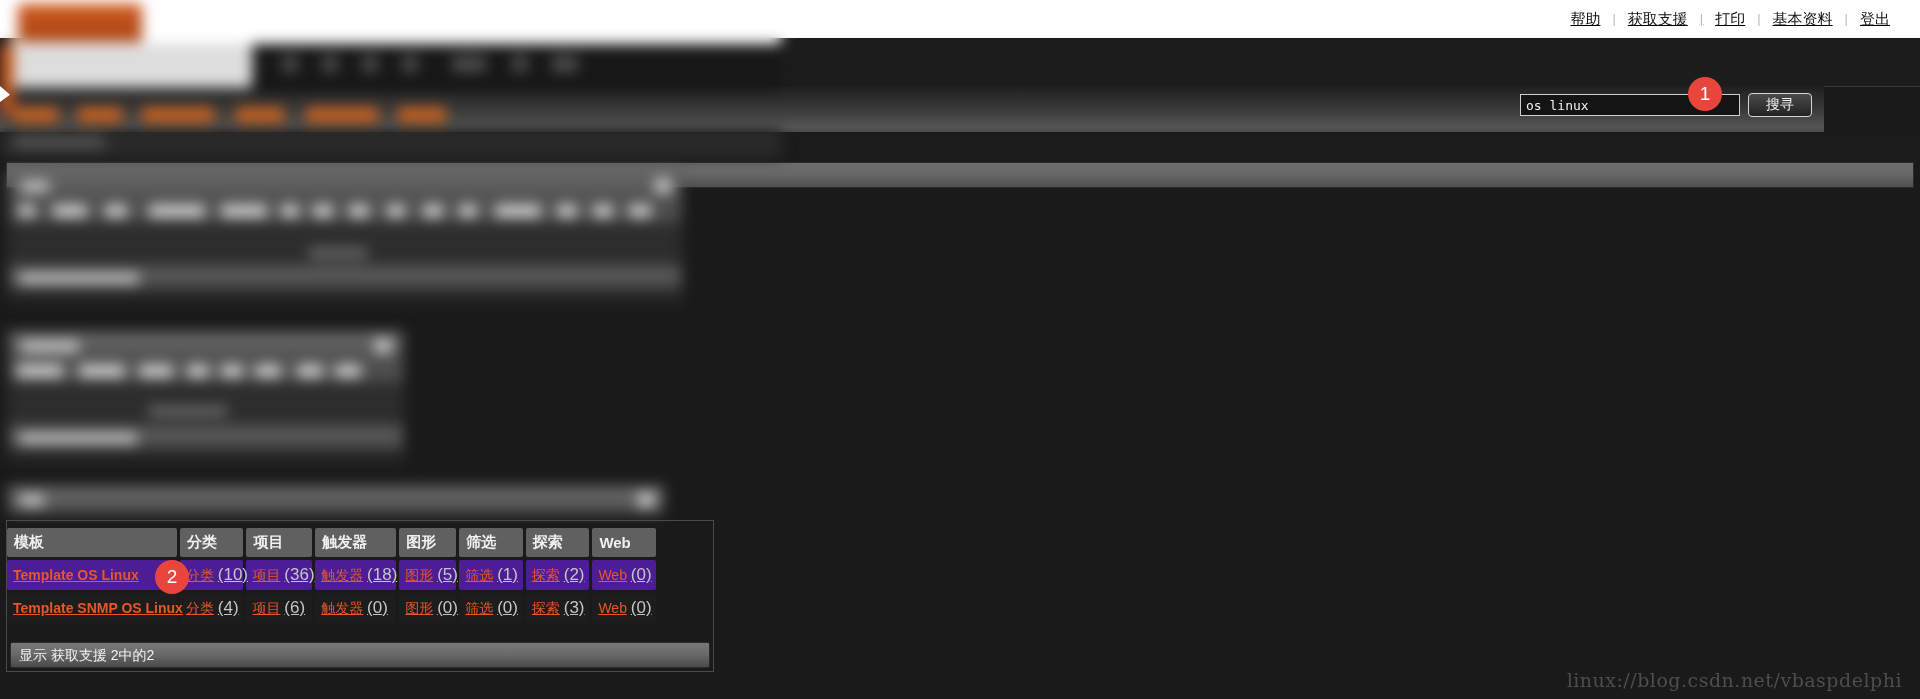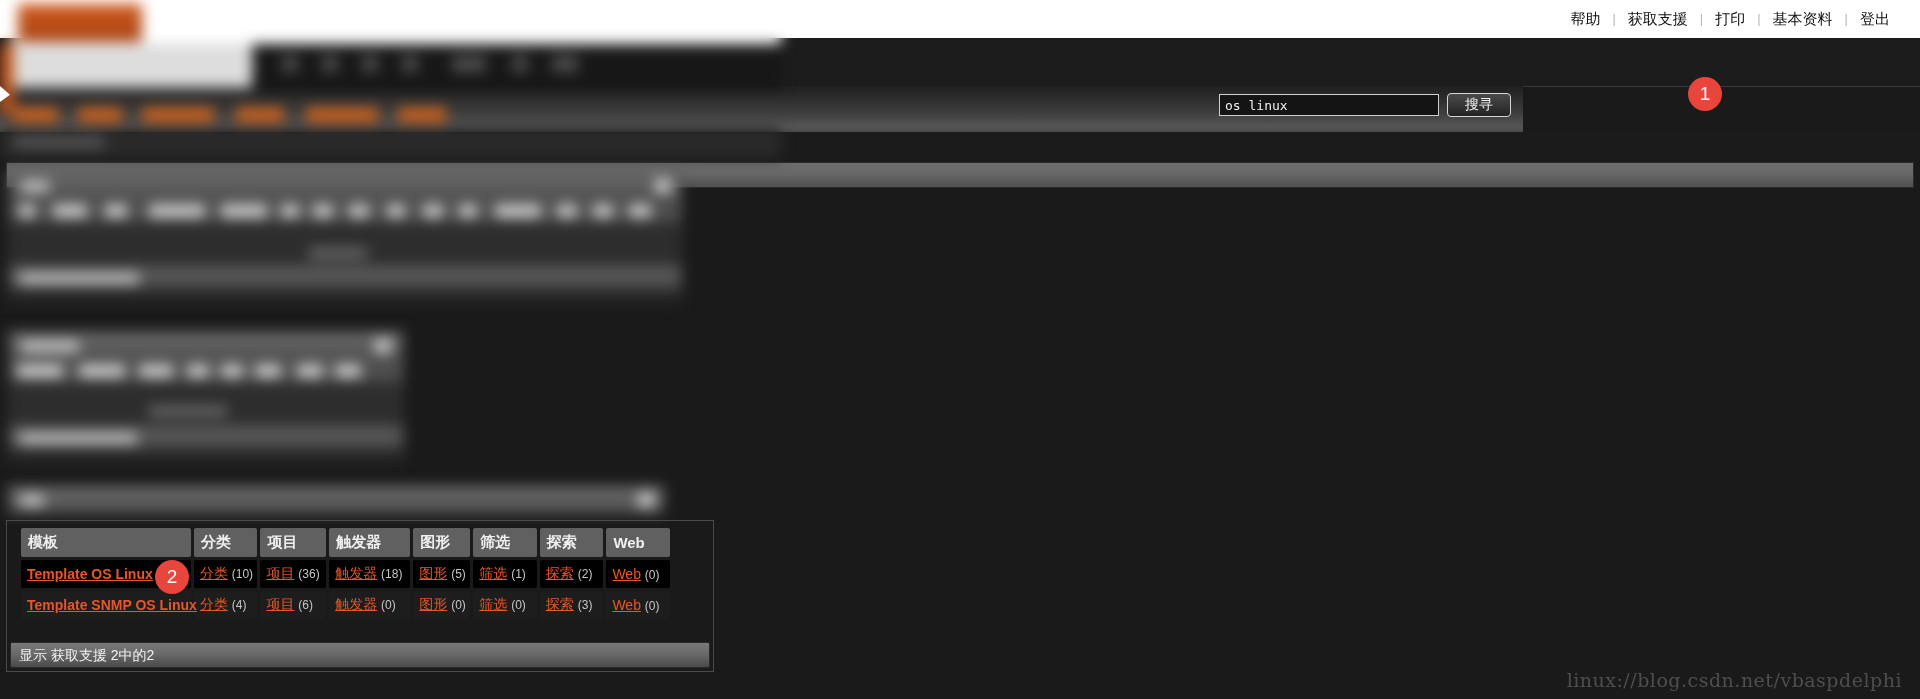--- a/index.html
+++ b/index.html
@@ -11,40 +11,40 @@
     position:relative;
   }
 
   
   .top-header{
     position:absolute;left:0;top:0;width:1920px;height:38px;
     background:#ffffff;
   }
   .top-nav{
     position:absolute;right:18px;top:0;height:38px;
-    display:flex;align-items:center;gap:0;
+    display:flex;align-items:center;gap:0;text-decoration:underline;
   }
   .top-nav a{
     color:#111;font-size:15px;text-decoration:none;
     padding:0 12px;line-height:38px;white-space:nowrap;
   }
   .top-nav .sep{
     color:#b9b9b9;font-size:13px;line-height:38px;
   }
 
   
   .nav-band{
     position:absolute;left:0;top:38px;width:1920px;height:48px;
     background:#1c1c1c;
     border-bottom:1px solid #3a3a3a;
   }
 
   
   .search-bar{
-    position:absolute;left:0;top:86px;width:1523px;height:46px;
+    position:absolute;left:0;top:86px;width:1824px;height:46px;
     background:linear-gradient(to bottom,#1f1f1f 0%,#3c3c3c 55%,#555555 88%,#4a4a4a 100%);
   }
   .search-zone{
     position:absolute;right:12px;top:7px;
     display:flex;align-items:center;gap:8px;
   }
   .search-input{
     width:220px;height:22px;
     background:#141414;
     border:1px solid #cfcfcf;
@@ -108,54 +108,54 @@
   .pnl-row{position:absolute;height:22px;background:#4e4e4e;}
   .pnl-row .cell{position:absolute;top:5px;height:12px;background:#d8d8d8;}
   .pnl-mid{position:absolute;height:16px;background:#2d2d2d;}
   .pnl-mid .m{position:absolute;top:3px;height:10px;background:#6b6b6b;}
   .pnl-foot{position:absolute;height:24px;
             background:linear-gradient(to bottom,#5f5f5f,#474747);}
   .pnl-foot .fl{position:absolute;left:10px;top:7px;height:11px;background:#c0c0c0;}
 
   
   .tbl-wrap{
-    position:absolute;left:18px;top:525px;width:655px;
+    position:absolute;left:4px;top:525px;width:655px;
   }
   table.tmpl{
     border-collapse:separate;
     border-spacing:3px 3px;
     width:655px;
     table-layout:fixed;
   }
   table.tmpl th{
     background:#606060;
     color:#f0f0f0;
     font-size:15px;
     font-weight:bold;
     text-align:left;
     padding:5px 7px;
     border-radius:2px;
     white-space:nowrap;
   }
   table.tmpl td{
-    background:#000000;
+    background:#4c1d95;
     color:#cfcfcf;
     font-size:14px;
     padding:5px 6px;
     border-radius:2px;
     white-space:nowrap;
   }
   table.tmpl tr.row-odd td{background:#1d1d1d;}
   table.tmpl a{
     color:#e8562a;
     text-decoration:underline;
     font-size:14px;
   }
   table.tmpl td.name-cell a{font-weight:bold;}
-  .cnt{color:#c6c6c6;font-size:12px;}
+  .cnt{color:#c6c6c6;font-size:17px;text-decoration:underline;}
 
   .tbl-footer{
     position:absolute;left:10px;top:642px;width:700px;height:26px;
     background:linear-gradient(to bottom,#787878 0%,#6a6a6a 45%,#4a4a4a 100%);
     border:1px solid #2b2b2b;
     box-sizing:border-box;
     color:#f2f2f2;
     font-size:14px;
     line-height:24px;
     padding-left:8px;

